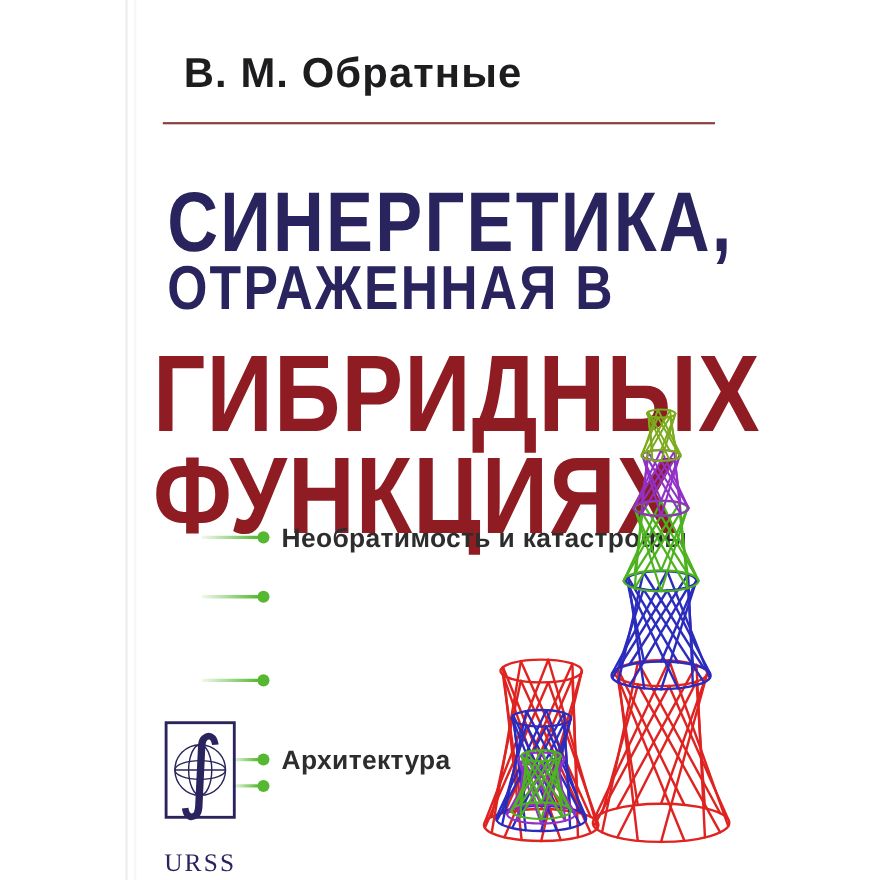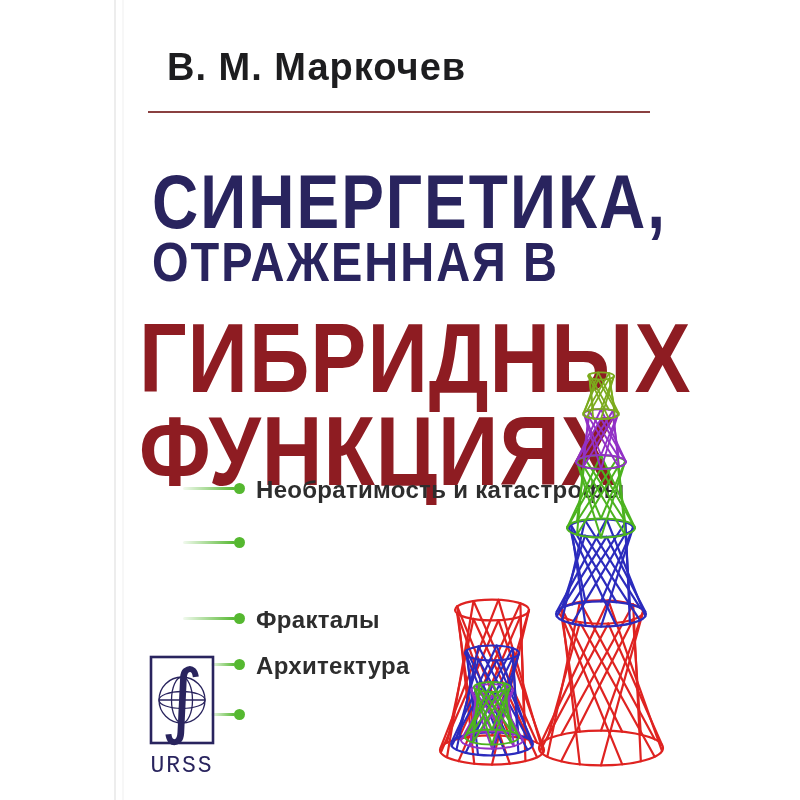--- a/index.html
+++ b/index.html
@@ -21,32 +21,32 @@
 
   .topic{position:absolute;left:183px;display:flex;align-items:flex-start;}
   .lead{width:62px;display:flex;align-items:center;justify-content:flex-end;margin-top:9px;margin-right:11px;flex:none;}
   .gline{height:3px;border-radius:2px;background:linear-gradient(to right,rgba(85,184,48,0.08),var(--green));}
   .gline.long{width:52px;}
   .gline.short{width:24px;}
   .dot{width:11px;height:11px;border-radius:50%;background:var(--green);margin-left:-1px;flex:none;}
   .btxt{font-size:24px;font-weight:700;color:var(--bullet-text);line-height:31px;white-space:pre-line;letter-spacing:0.3px;}
 
   .logo{position:absolute;left:147px;top:655px;width:70px;text-align:center;}
-  .urss{font-family:Liberation Mono, monospace;font-size:23px;color:var(--navy);
-        letter-spacing:2px;margin-top:2px;}
+  .urss{font-family:Liberation Serif, serif;font-size:23px;color:var(--navy);
+        letter-spacing:2px;margin-top:20px;}
   #towers{position:absolute;left:0;top:0;pointer-events:none;}
 </style>
 </head>
 <body>
 
 <div class="stage">
   <div class="cover-edge left"></div>
   <div class="cover-edge left2"></div>
 
-  <div class="author">В. М. Маркочев</div>
+  <div class="author">В. М. Обратные</div>
   <div class="rule"></div>
 
   <h1 class="title t1">СИНЕРГЕТИКА,</h1>
   <h1 class="title t2">ОТРАЖЕННАЯ В</h1>
   <h1 class="title t3">ГИБРИДНЫХ</h1>
   <h1 class="title t4">ФУНКЦИЯХ</h1>
 
   <div>
     <div class="topic" style="top:474px">
       <span class="lead">
@@ -59,23 +59,22 @@
       <span class="lead">
         <span class="gline long"></span>
         <span class="dot"></span>
       </span>
     </div>
     <div class="topic" style="top:604px">
       <span class="lead">
         <span class="gline long"></span>
         <span class="dot"></span>
       </span>
-      <span class="btxt">Фракталы</span>
-    </div>
-    <div class="topic" style="top:650px">
+    </div>
+    <div class="topic" style="top:676px">
       <span class="lead">
         <span class="gline short"></span>
         <span class="dot"></span>
       </span>
       <span class="btxt">Архитектура</span>
     </div>
     <div class="topic" style="top:700px">
       <span class="lead">
         <span class="gline short"></span>
         <span class="dot"></span>

